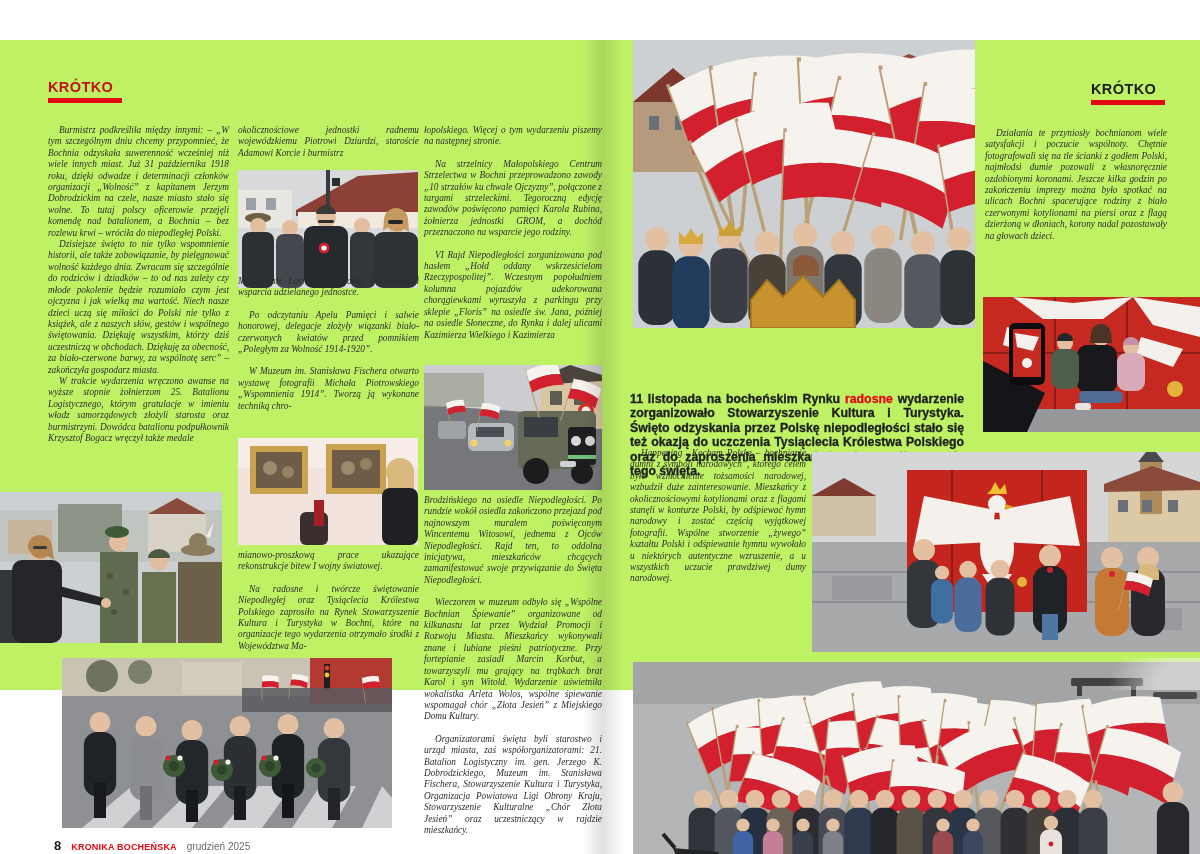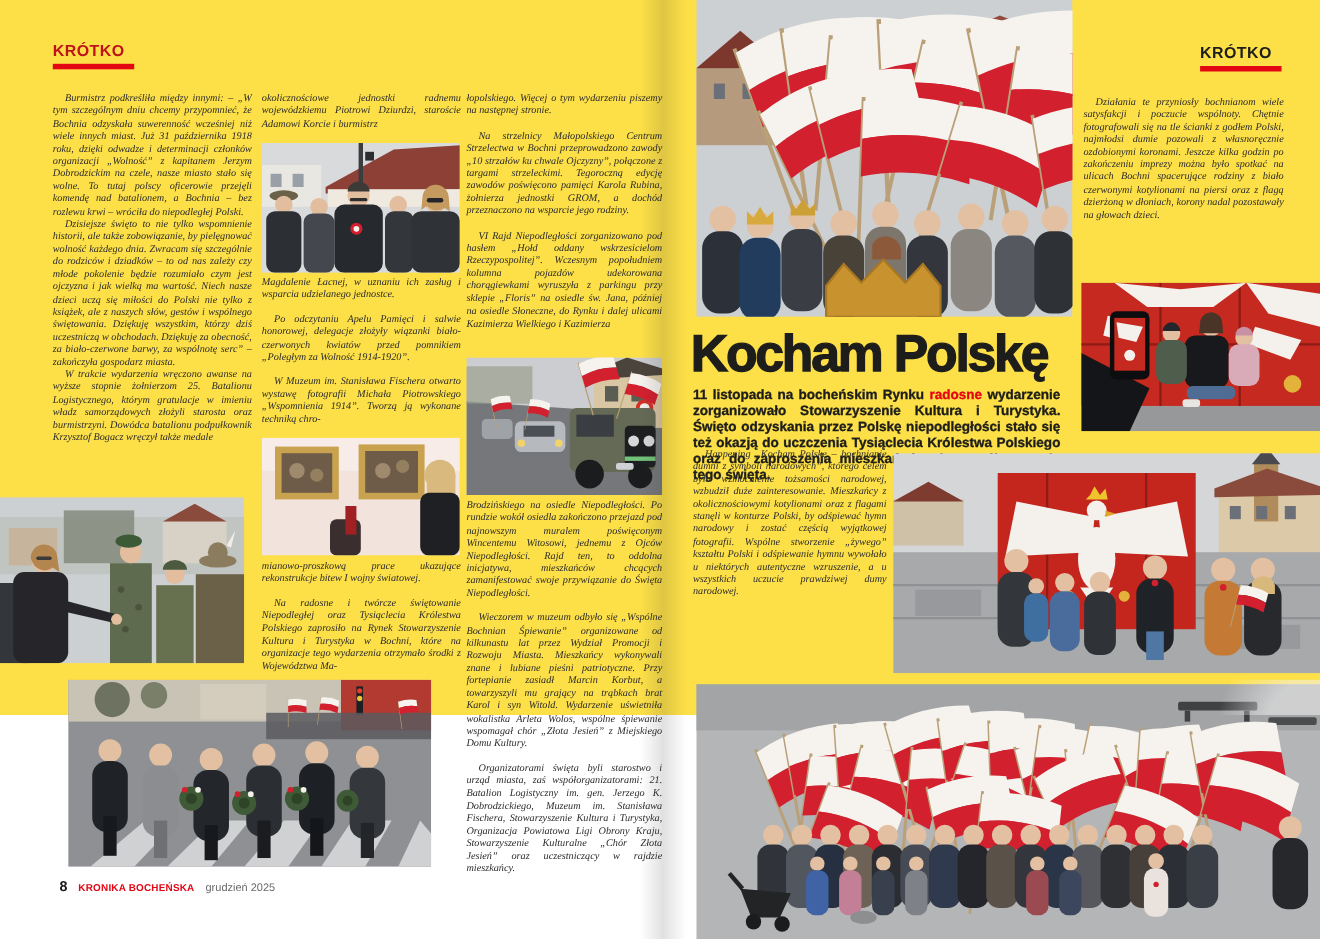--- a/index.html
+++ b/index.html
@@ -1,18 +1,18 @@
 <!DOCTYPE html>
 <html lang="pl"><head>
 <meta charset="utf-8">
 <style>
   html,body{margin:0;padding:0;}
   body{width:1200px;height:854px;background:#ffffff;overflow:hidden;position:relative;
        font-family:"Liberation Sans",sans-serif;}
-  .spread{position:absolute;inset:0;width:1200px;height:650px;background:#fde047;}
+  .spread{position:absolute;inset:0;width:1200px;height:650px;background:#bef264;margin-top:40px;}
   .abs{position:absolute;}
   
   .kicker{font-family:"Liberation Sans",sans-serif;font-weight:bold;font-size:14.5px;
           letter-spacing:.4px;line-height:15px;}
   .kicker.red{color:#c0121a;}
   .kicker.dark{color:#1d1d1b;}
   .kicker-rule{background:#e30613;height:4.5px;width:74px;}
   
   .bodycol{font-family:"Liberation Serif",serif;font-size:9.3px;line-height:11.4px;
            color:#2c2c2c;text-align:justify;font-style:italic;}
@@ -185,21 +185,21 @@
       <circle cx="124" cy="56" r="8" fill="#e2bd9e"></circle>
       <rect x="112" y="62" width="26" height="56" rx="8" fill="#33363b"></rect>
       <circle cx="158" cy="52" r="11" fill="#e2bd9e"></circle>
       <path d="M146,50 a12,12 0 0 1 24,0 l1,12 -5,-3 a12,12 0 0 1 -16,-2 l-5,4 z" fill="#c59a5f"></path>
       <rect x="150" y="50" width="15" height="4" rx="2" fill="#26262a"></rect>
       <polygon points="150,64 166,64 160,84 154,84" fill="#c03340"></polygon>
       <rect x="136" y="62" width="44" height="56" rx="9" fill="#2f3236"></rect>
     </g>
   </svg>
 
-  <div class="abs bodycol" style="left:238px;top:252px;width:181px;">
+  <div class="abs bodycol" style="left:238px;top:236px;width:181px;">
     <p class="cont">Magdalenie Łacnej, w uznaniu ich zasług i wsparcia udzielanego jednostce.</p>
     <p class="gap">Po odczytaniu Apelu Pamięci i salwie honorowej, delegacje złożyły wiązanki biało-czerwonych kwiatów przed pomnikiem „Poległym za Wolność 1914-1920”.</p>
     <p class="gap">W Muzeum im. Stanisława Fischera otwarto wystawę fotografii Michała Piotrowskiego „Wspomnienia 1914”. Tworzą ją wykonane techniką chro-</p>
   </div>
 
   <svg class="abs" style="left:238px;top:398px;" width="180" height="107" viewBox="0 0 180 107">
     <rect width="180" height="107" fill="#f2e3dd"></rect>
     <rect x="0" y="0" width="180" height="30" fill="#f7ece7"></rect>
     <g>
       <rect x="12" y="8" width="58" height="48" fill="#c9a24f"></rect>
@@ -361,21 +361,20 @@
     </g>
     <g>
       <polygon points="0,64 62,96 44,135 0,135" fill="#141518"></polygon>
       <rect x="26" y="26" width="36" height="62" rx="6" fill="#0c0d0e"></rect>
       <rect x="30" y="32" width="28" height="48" fill="#c5291f"></rect>
       <polygon points="32,36 56,40 50,54 34,50" fill="#f4f1ec"></polygon>
       <circle cx="44" cy="66" r="5" fill="#f4f1ec"></circle>
     </g>
   </svg>
 
-  <div class="abs headline" style="left:628px;top:296px;width:340px;">Kocham Polskę</div>
 
   <p class="abs lead" style="left:630px;top:352px;width:334px;margin:0;">
     <span>11 listopada na bocheńskim Rynku </span><span class="hl">radosne</span><span> wydarzenie zorganizowało Stowarzyszenie Kultura i Turystyka. Święto odzyskania przez Polskę niepodległości stało się też okazją do uczczenia Tysiąclecia Królestwa Polskiego oraz do zaproszenia mieszkańców do współtworzenia tego święta.</span>
   </p>
 
   <div class="abs bodycol" style="left:630px;top:408px;width:176px;">
     <p>Happening „Kocham Polskę – bochnianie dumni z symboli narodowych”, którego celem było wzmocnienie tożsamości narodowej, wzbudził duże zainteresowanie. Mieszkańcy z okolicznościowymi kotylionami oraz z flagami stanęli w konturze Polski, by odśpiewać hymn narodowy i zostać częścią wyjątkowej fotografii. Wspólne stworzenie „żywego” kształtu Polski i odśpiewanie hymnu wywołało u niektórych autentyczne wzruszenie, a u wszystkich uczucie prawdziwej dumy narodowej.</p>
   </div>
 
   <svg class="abs" style="left:812px;top:412px;" width="388" height="200" viewBox="0 0 388 200">

